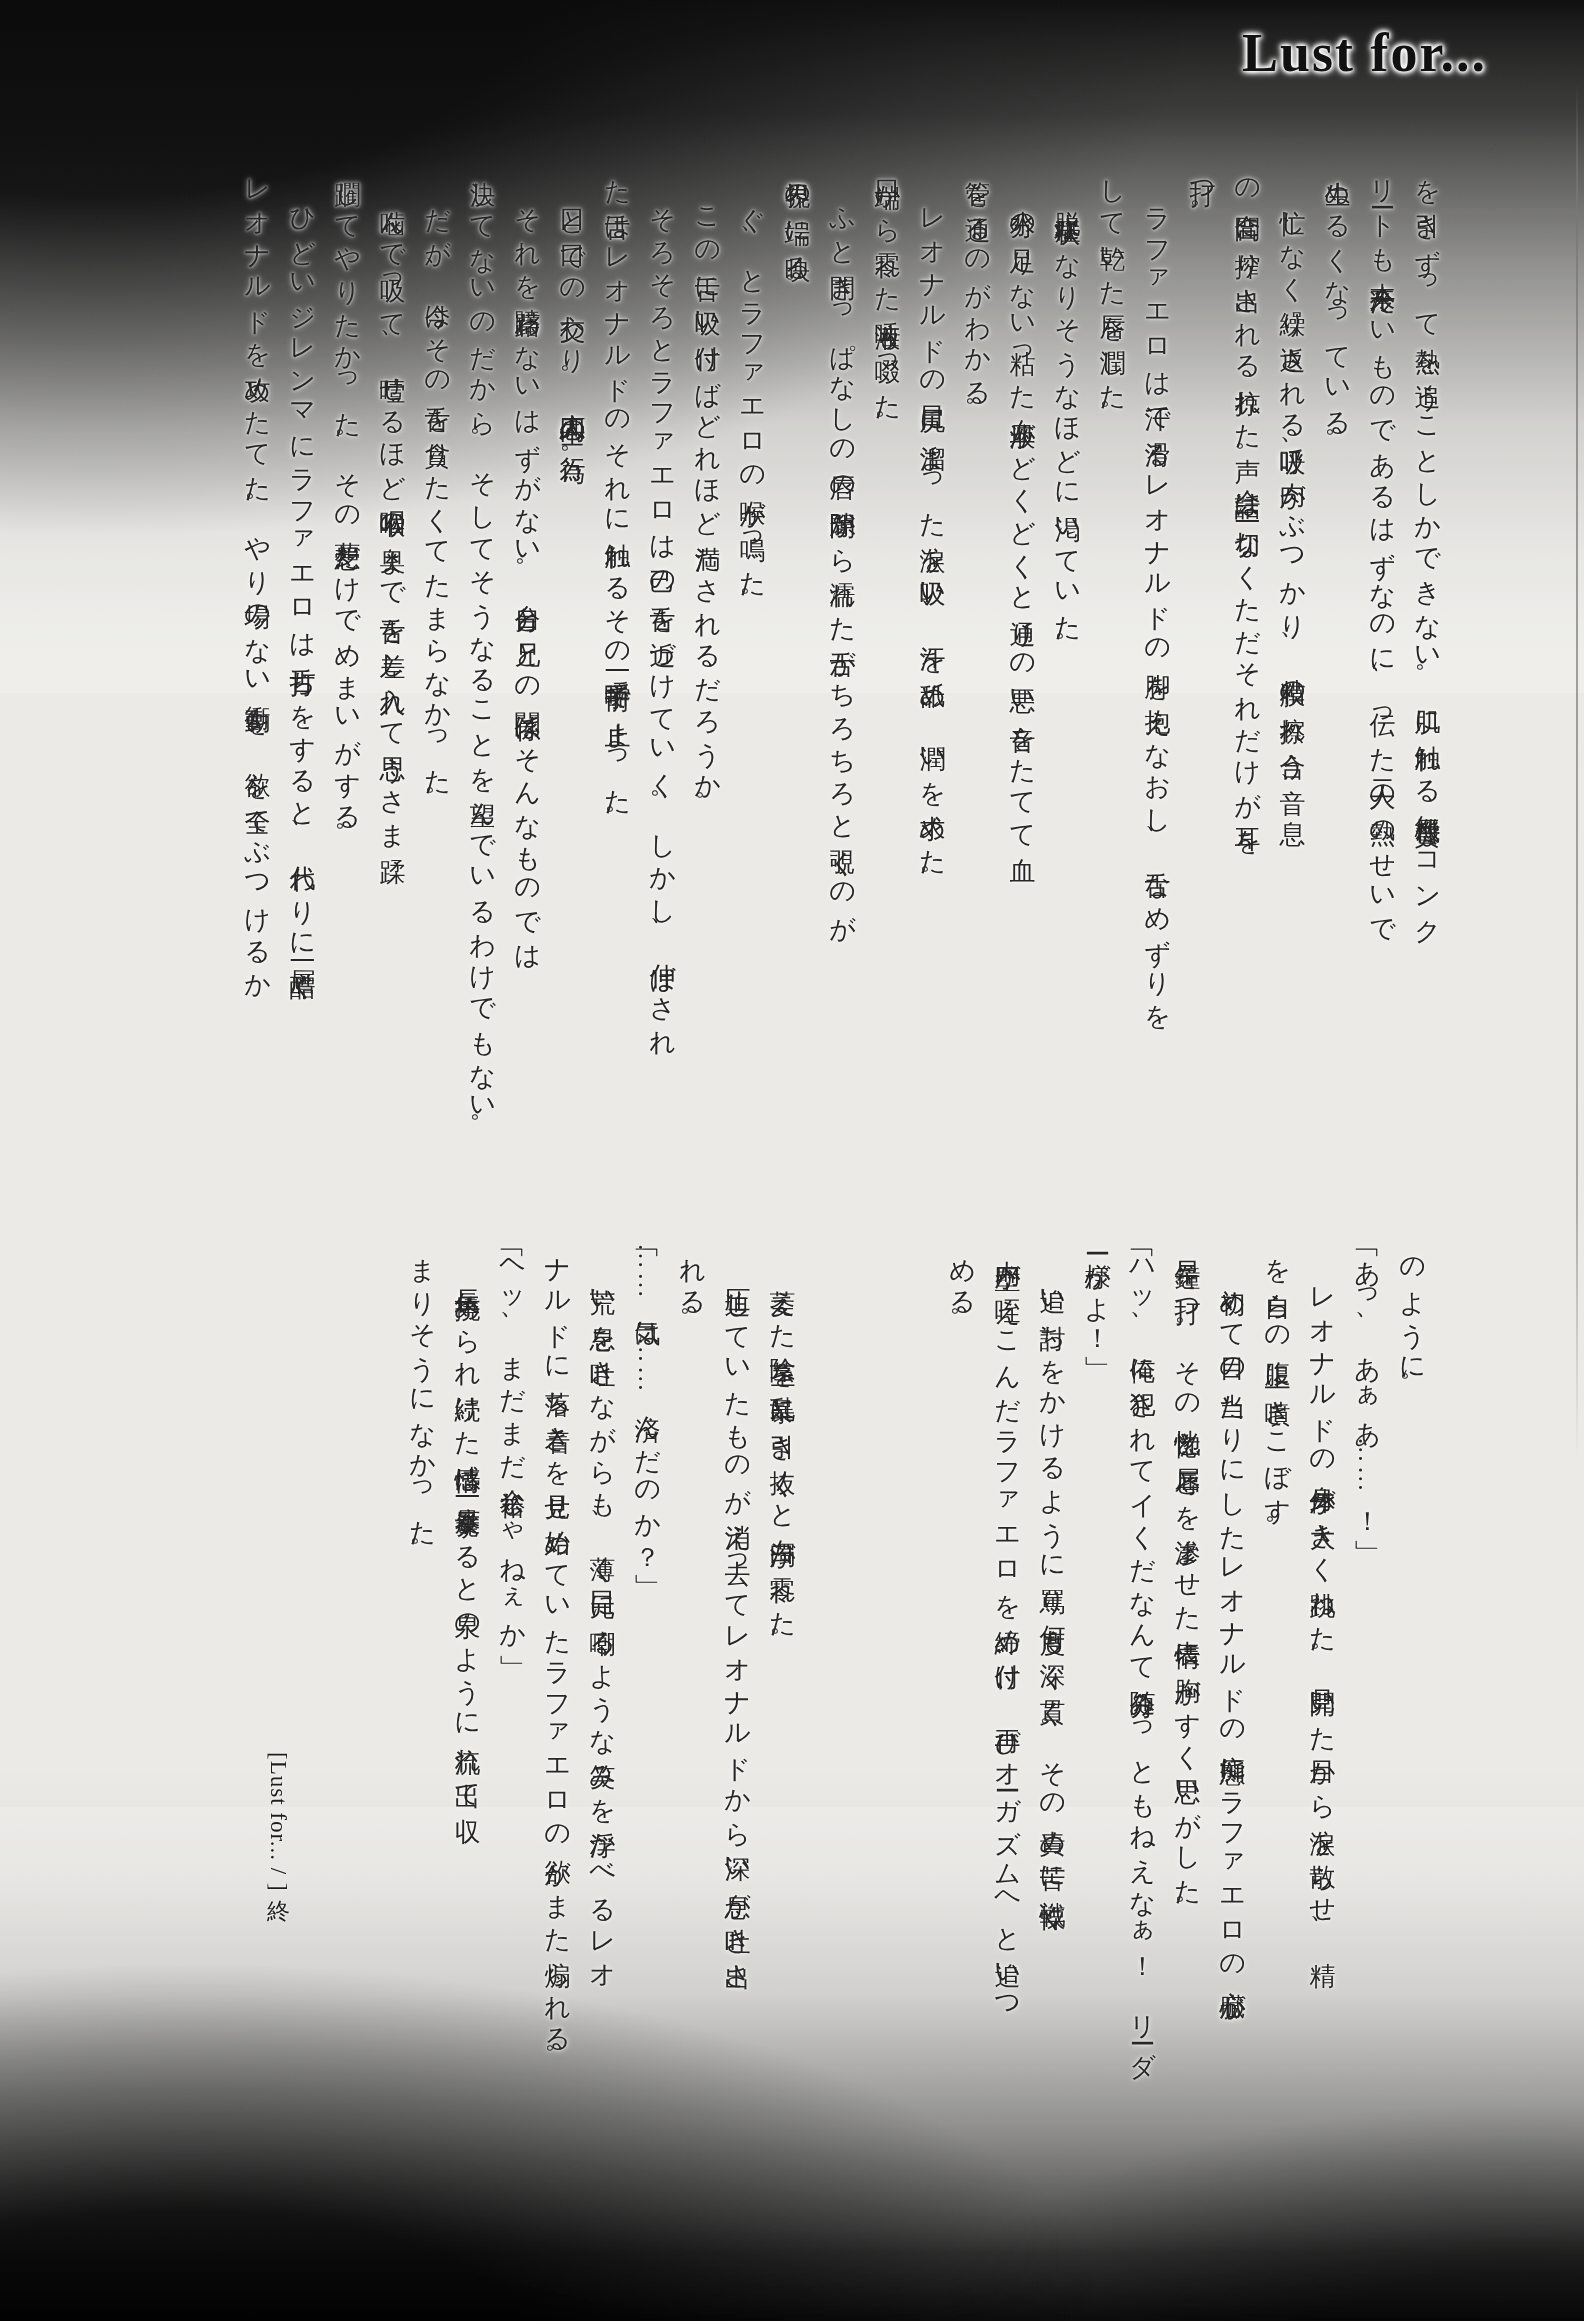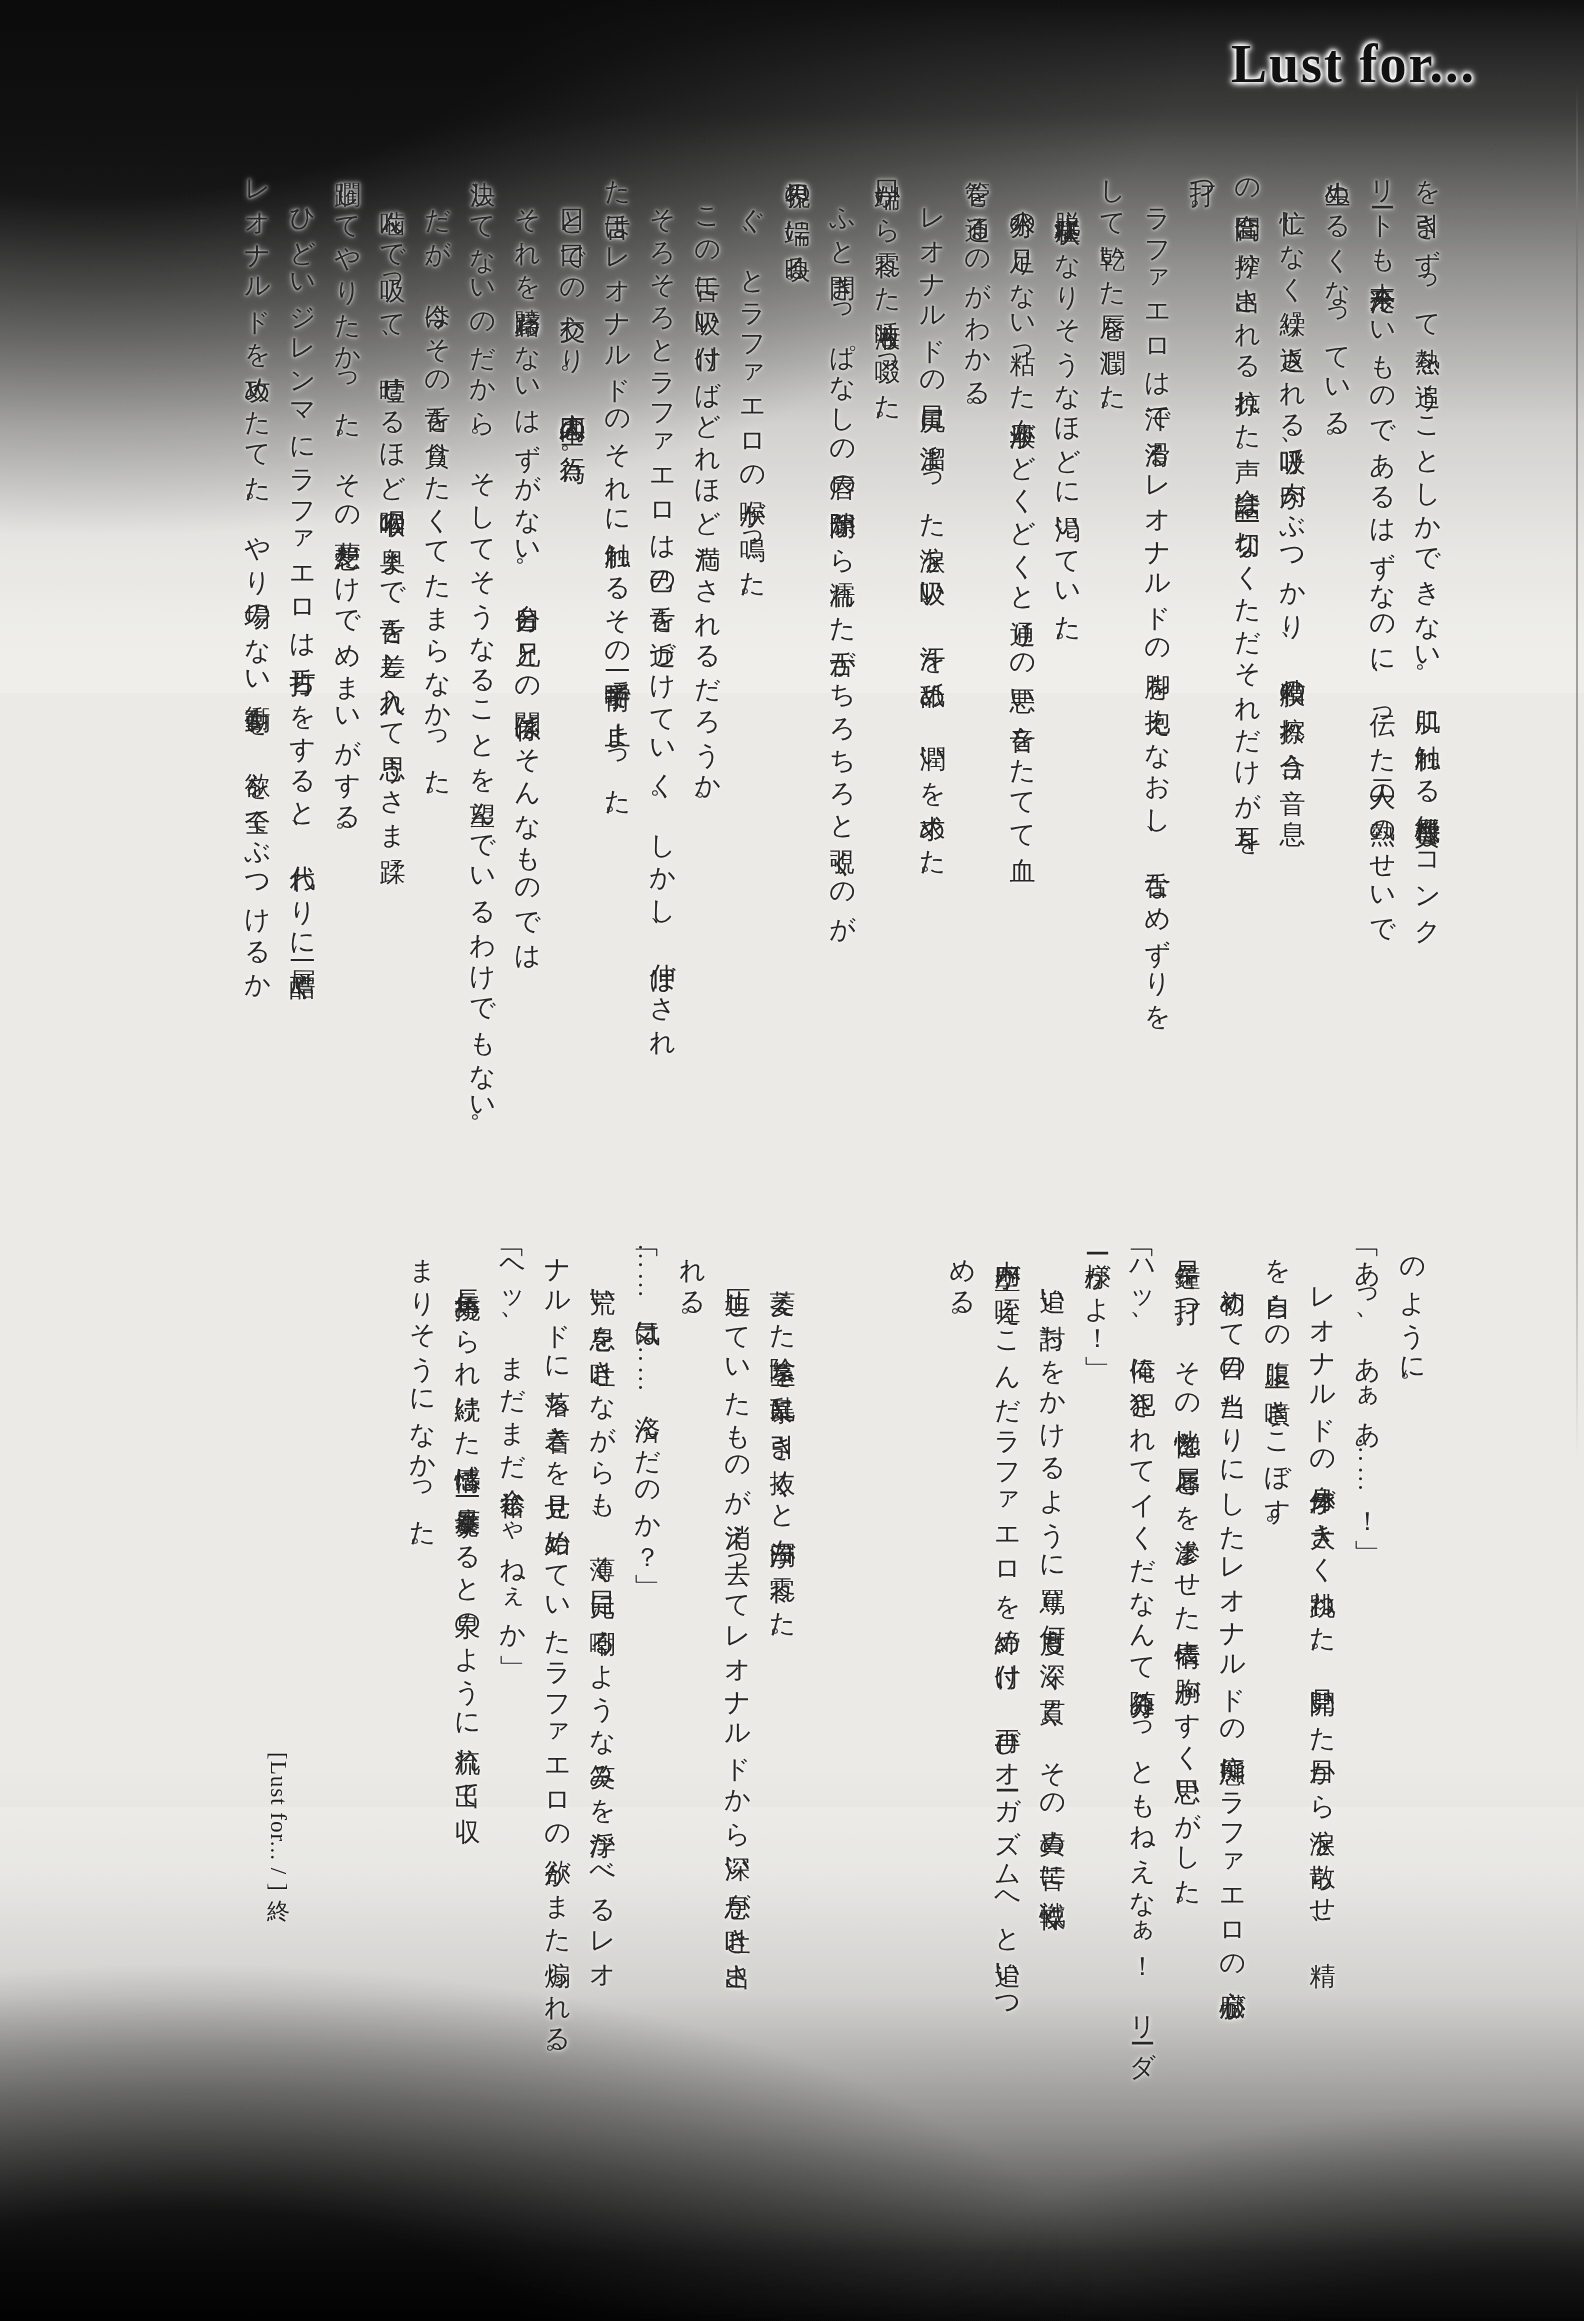--- a/index.html
+++ b/index.html
@@ -28,21 +28,21 @@
       radial-gradient(1238px 515px at 12% 106%, rgba(0,0,0,0.85) 28%, rgba(0,0,0,0.3) 60%, rgba(0,0,0,0) 76%),
       radial-gradient(891px 376px at 96% 108%, rgba(0,0,0,0.55) 25%, rgba(0,0,0,0) 70%),
       linear-gradient(to top, rgba(6,6,6,1) 0px, rgba(8,8,8,0.9) 69px,
         rgba(22,22,22,0.55) 188px, rgba(50,50,50,0.2) 327px, rgba(70,70,70,0.06) 446px, rgba(70,70,70,0) 554px);
   }
   .grain{position:absolute;left:0;width:1584px;pointer-events:none;}
   .grain.top{top:0;height:693px;mix-blend-mode:soft-light;opacity:.85;}
   .grain.bottom{bottom:0;height:515px;mix-blend-mode:soft-light;opacity:.85;}
   
   .title{
-    position:absolute;top:22px;right:97px;margin:11px;
+    position:absolute;top:22px;right:97px;margin:0;
     font-size:54px;font-weight:700;letter-spacing:2px;
     color:#111;
     text-shadow:0 0 3px #fff,0 0 6px #fff,0 0 10px rgba(255,255,255,.95),
                 1px 1px 5px #fff,-1px -1px 5px #fff;
   }
   
   .dan{
     position:absolute;
     writing-mode:vertical-rl;
     height:936px;

